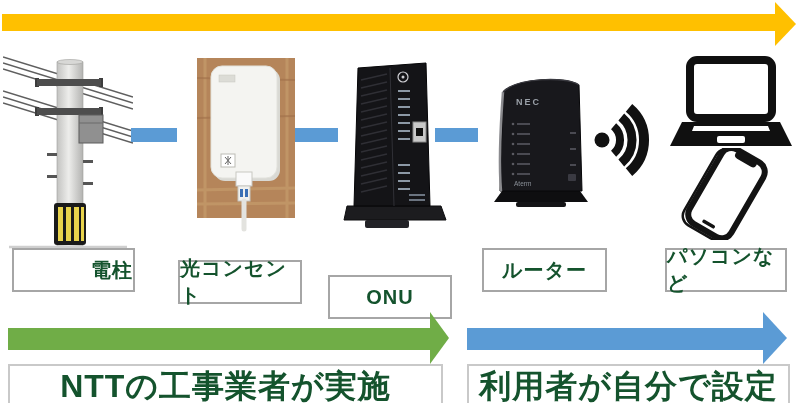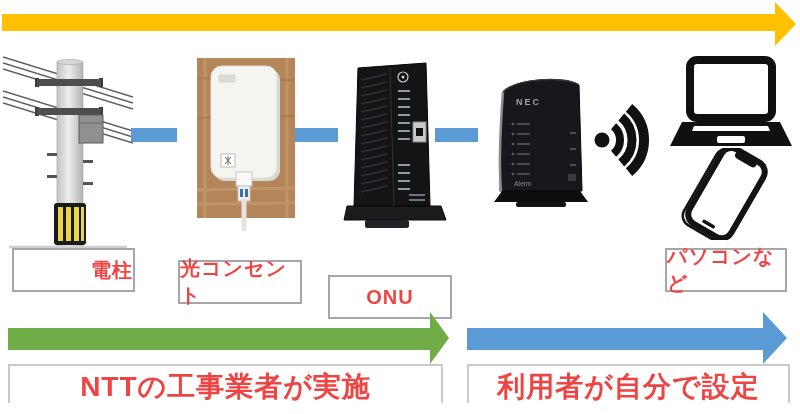--- a/index.html
+++ b/index.html
@@ -1,29 +1,29 @@
 <!DOCTYPE html>
 <html><head>
 <meta charset="utf-8">
 <style>
   html,body{margin:0;padding:0;background:#fff;}
   .canvas{
     position:relative;width:800px;height:403px;background:#ffffff;overflow:hidden;
-    font-family:"Liberation Sans",sans-serif;color:#ef4444;
+    font-family:"Liberation Sans",sans-serif;color:#14532d;
   }
   .abs{position:absolute;}
   .device-label{
     position:absolute;top:248px;height:40px;background:#fff;
     border:2px solid #a6a6a6;display:flex;align-items:center;justify-content:center;
     font-weight:700;font-size:20px;letter-spacing:1px;box-sizing:content-box;
   }
   .caption-box{
     position:absolute;top:364px;height:42px;background:#fff;
     border:2px solid #c9c9c9;display:flex;align-items:center;justify-content:center;
-    font-weight:700;font-size:28px;letter-spacing:1px;box-sizing:content-box;
+    font-weight:700;font-size:32px;letter-spacing:1px;box-sizing:content-box;
   }
   svg{display:block;}
 </style>
 </head>
 <body>
 
 <div class="canvas">
 
   <svg class="abs" style="left:2px;top:0;" width="796" height="48" viewBox="0 0 796 48">
     <rect x="0" y="14" width="773" height="17" fill="#FFC000"></rect>
@@ -202,20 +202,23 @@
 
   <div class="device-label" style="left:12px;width:119px;justify-content:flex-end;">
     <span>電柱</span>
   </div>
   <div class="device-label" style="left:178px;width:120px;margin-top:12px;">
     <span>光コンセント</span>
   </div>
   <div class="device-label" style="left:328px;width:120px;margin-top:27px;">
     <span>ONU</span>
   </div>
+  <div class="device-label" style="left:482px;width:121px;">
+    <span>ルーター</span>
+  </div>
   <div class="device-label" style="left:665px;width:118px;">
     <span>パソコンなど</span>
   </div>
 
   <svg class="abs" style="left:8px;top:312px;" width="442" height="52" viewBox="0 0 442 52">
     <rect x="0" y="16" width="422" height="22" fill="#70AD47"></rect>
     <polygon points="422,0 441,26 422,52" fill="#70AD47"></polygon>
   </svg>
   <svg class="abs" style="left:467px;top:312px;" width="320" height="52" viewBox="0 0 320 52">
     <rect x="0" y="16" width="296" height="22" fill="#5B9BD5"></rect>

